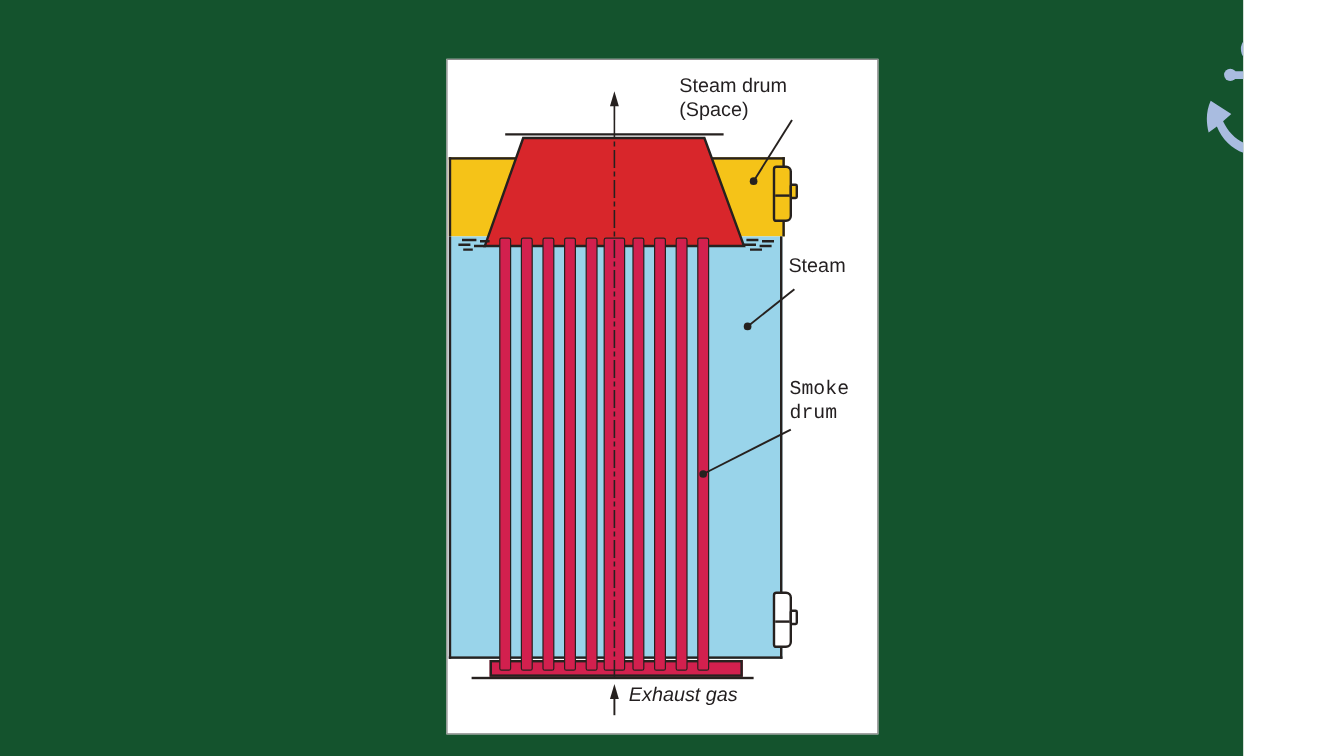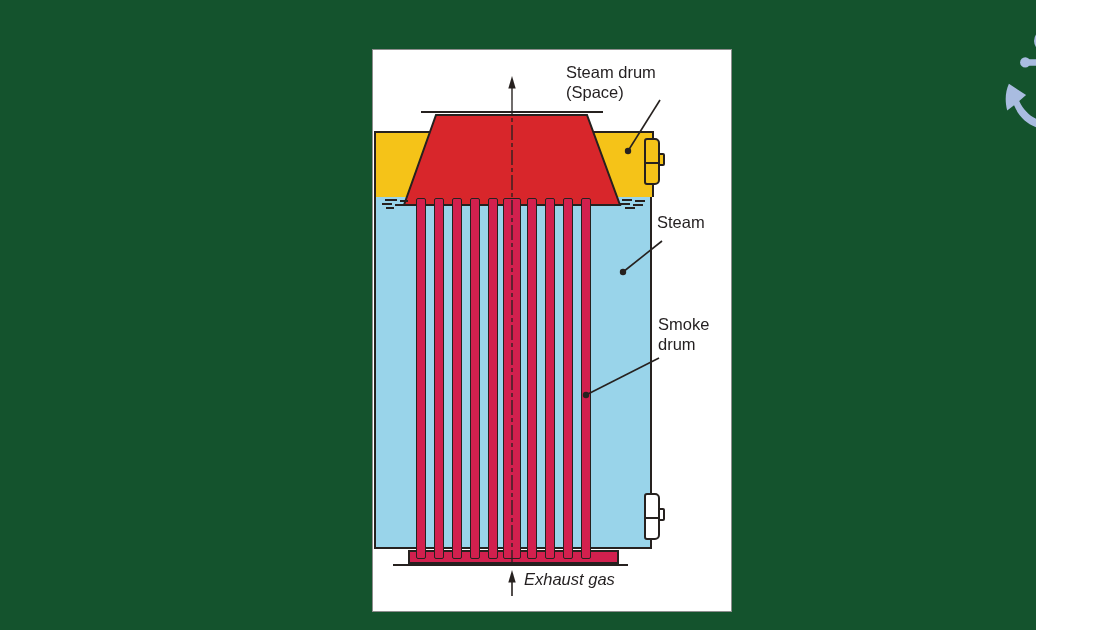--- a/index.html
+++ b/index.html
@@ -69,21 +69,21 @@
   .knob.top{top:103px;background:#F5C318;}
   .knob.bottom{top:458px;background:#ffffff;}
 
   
   .lbl{
     position:absolute;color:#231F20;font-size:16.5px;line-height:20px;
     z-index:6;white-space:nowrap;
   }
   .lbl-steam{left:193px;top:12px;}
   .lbl-water{left:284px;top:162px;}
-  .lbl-smoke{left:285px;top:264px;}
+  .lbl-smoke{left:285px;top:264px;font-family:Liberation Mono, monospace;}
   .lbl-exhaust{left:151px;top:519px;font-style:italic;}
 
   
   .anchor{position:absolute;left:1000px;top:28px;width:90px;height:110px;}
 </style>
 </head>
 <body>
 
 <div class="canvas">
 

